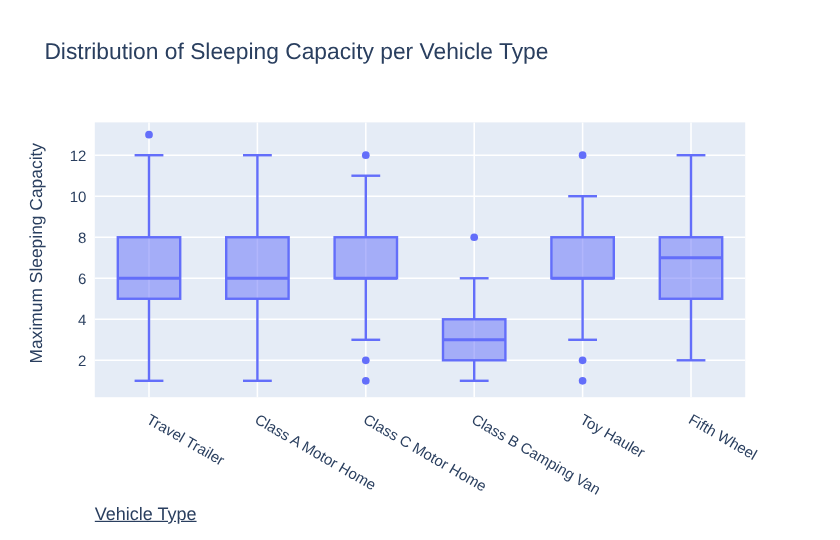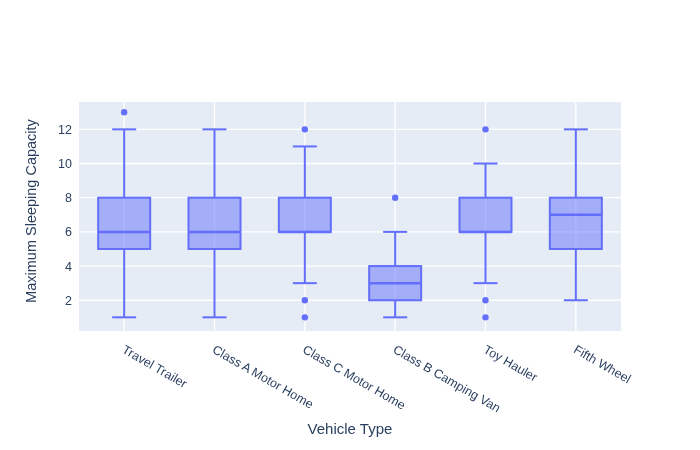--- a/index.html
+++ b/index.html
@@ -27,23 +27,23 @@
     left: 31px; top: 211px;
     transform: translate(-50%, -50%) rotate(-90deg);
     font-size: 14.5px;
     color: #2a3f5f;
     white-space: nowrap;
   }
   .x-axis-title {
     position: absolute;
     left: 79px; top: 420px;
     width: 542px;
-    text-align: center;
     font-size: 15px;
     color: #2a3f5f;
+    text-decoration: underline;
   }
   svg { position: absolute; left: 0; top: 0; }
   text {
     font-family: "Liberation Sans", "DejaVu Sans", sans-serif;
   }
 </style>
 </head>
 <body>
 
 <div class="figure">
@@ -111,15 +111,16 @@
       <circle cx="485.5" cy="317.32835820895525" r="3.2" fill="#636efa"></circle>
       <text x="482.5" y="352" text-anchor="start" font-size="12.5" fill="#2a3f5f" transform="rotate(30 482.5 352)">Toy Hauler</text>
       <line x1="575.8333333333333" x2="575.8333333333333" y1="197.7014925373134" y2="129.34328358208955" stroke="#636efa" stroke-width="2"></line>
       <line x1="563.8333333333333" x2="587.8333333333333" y1="129.34328358208955" y2="129.34328358208955" stroke="#636efa" stroke-width="2"></line>
       <line x1="575.8333333333333" x2="575.8333333333333" y1="248.97014925373134" y2="300.2388059701492" stroke="#636efa" stroke-width="2"></line>
       <line x1="563.8333333333333" x2="587.8333333333333" y1="300.2388059701492" y2="300.2388059701492" stroke="#636efa" stroke-width="2"></line>
       <rect x="549.8333333333333" y="197.7014925373134" width="52" height="51.26865671641792" fill="rgba(99,110,250,0.5)" stroke="#636efa" stroke-width="2"></rect>
       <line x1="549.8333333333333" x2="601.8333333333333" y1="214.7910447761194" y2="214.7910447761194" stroke="#636efa" stroke-width="2.5"></line>
       <text x="572.8333333333333" y="352" text-anchor="start" font-size="12.5" fill="#2a3f5f" transform="rotate(30 572.8333333333333 352)">Fifth Wheel</text>
     </svg>
+  <div class="chart-title">Distribution of Sleeping Capacity per Vehicle Type</div>
   <div class="y-axis-title">Maximum Sleeping Capacity</div>
   <div class="x-axis-title">Vehicle Type</div>
 </div>
 
 </body></html>

